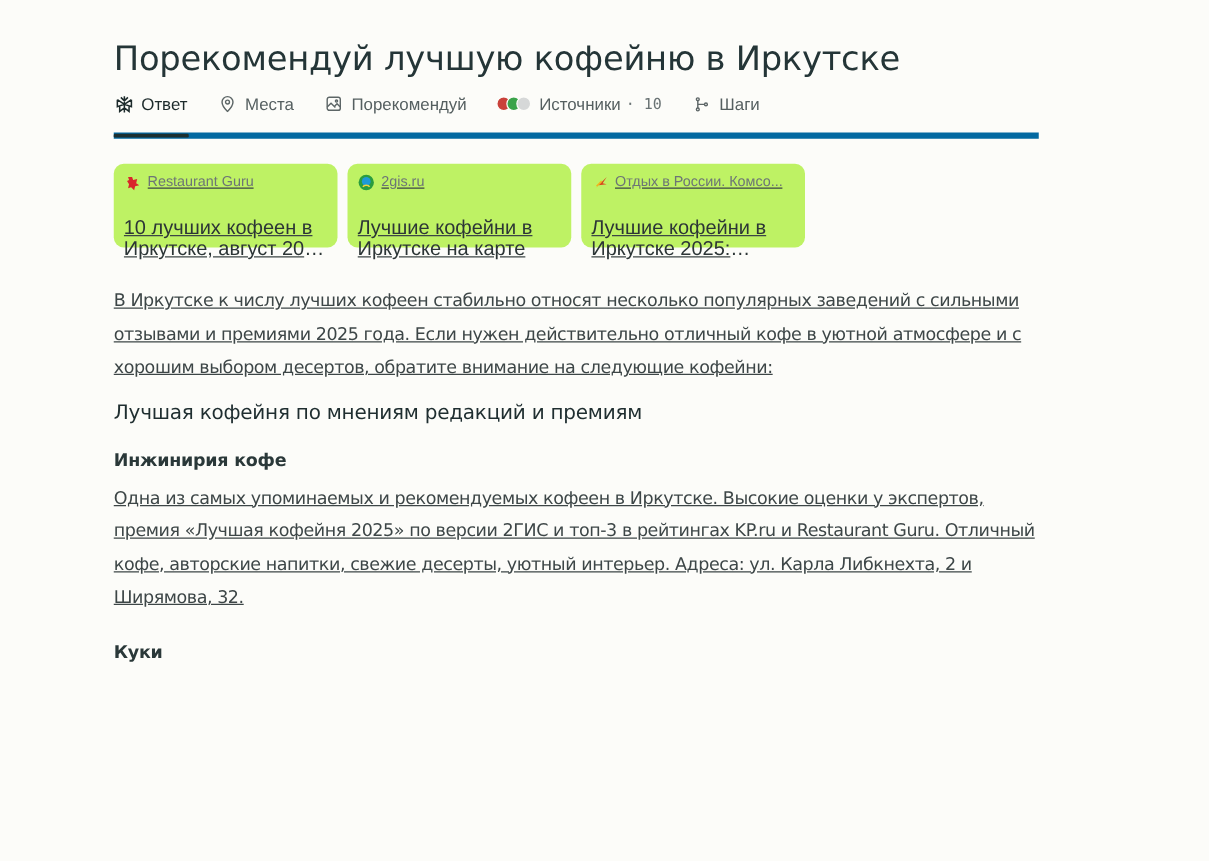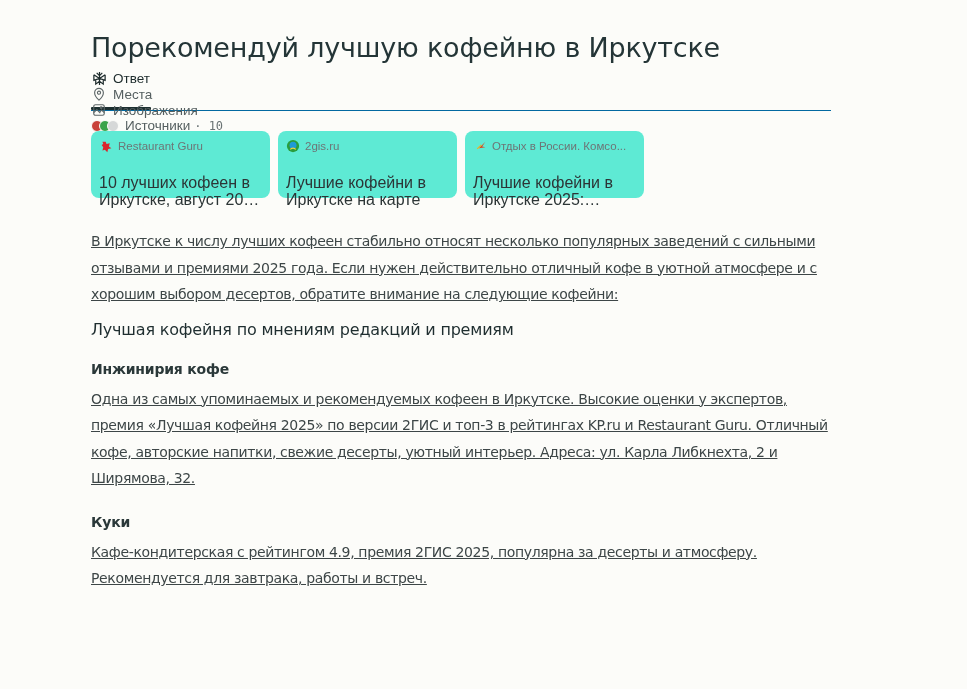--- a/index.html
+++ b/index.html
@@ -13,22 +13,22 @@
       position: absolute; left: 91px; top: 0; width: 740px;
     }
     .title {
       position: absolute; top: 32px; left: 0;
       font-family: "DejaVu Sans", sans-serif;
       font-size: 27px; font-weight: 400; color: #243537;
       letter-spacing: -0.2px; white-space: nowrap;
     }
     .tabs {
       position: absolute; top: 70px; left: 0; width: 740px; height: 41px;
-      border-bottom: 1px solid #0369a1;
-      display: flex; align-items: flex-start; flex-direction: column;
+      border-bottom: 5px solid #0369a1;
+      display: flex; align-items: flex-start;
     }
     .tab {
       display: flex; align-items: center; height: 26px;
       margin-right: 24px; font-size: 13.5px; color: #555f60;
       position: relative; cursor: pointer; white-space: nowrap;
     }
     .tab.active { color: #1d2b2c; }
     .tab.active::after {
       content: ""; position: absolute; left: 0; right: -1px; top: 37px;
       height: 3px; background: #1c2f30; border-radius: 1px;
@@ -37,22 +37,22 @@
     .tab .count { font-family: "DejaVu Sans Mono", monospace; font-size: 12px; color: #6a7374; margin-left: 4px; }
     .src-stack { display: inline-flex; margin-right: 6px; }
     .src-stack span { width: 12px; height: 12px; border-radius: 50%; margin-left: -4px; border: 1px solid #fcfcf9; }
     .src-stack span:first-child { margin-left: 0; }
 
     .cards {
       position: absolute; top: 131px; left: 0; width: 740px;
       display: flex; gap: 8px;
     }
     .card {
-      width: 179px; height: 67px; background: #5eead4; border-radius: 8px;
-      padding: 8px 8px 6px 8px; cursor: pointer;
+      width: 179px; height: 67px; background: #bef264; border-radius: 8px;
+      padding: 8px 8px 6px 8px; cursor: pointer; text-decoration: underline;
     }
     .card-src {
       display: flex; align-items: center; font-size: 11.5px; color: #6d7576;
       white-space: nowrap; overflow: hidden;
     }
     .card-src .fav { width: 14px; height: 14px; margin-right: 5px; flex-shrink: 0; display: inline-flex; align-items: center; justify-content: center; }
     .card-src .src-name { overflow: hidden; text-overflow: ellipsis; }
     .card-title {
       margin-top: 21px; font-size: 16px; line-height: 17px; color: #2c3536;
       display: -webkit-box; -webkit-line-clamp: 2; -webkit-box-orient: vertical; overflow: hidden;
@@ -104,21 +104,21 @@
       <span>Места</span>
     </div>
     <div class="tab">
       <span class="ico">
         <svg width="14" height="14" viewBox="0 0 16 16" fill="none" stroke="#5d6667" stroke-width="1.3">
           <rect x="2" y="2" width="12" height="12" rx="2"></rect>
           <path d="M2 11l3.5-3.5 4 4M9 10l2-2 3 3"></path>
           <circle cx="10.5" cy="5.5" r="1"></circle>
         </svg>
       </span>
-      <span>Изображения</span>
+      <span>Порекомендуй</span>
     </div>
     <div class="tab">
       <span class="src-stack">
         <span style="background:#c9413a;"></span>
         <span style="background:#3aa34a;"></span>
         <span style="background:#d6d8d8;"></span>
       </span>
       <span>Источники</span>
       <span class="count">· 10</span>
     </div>
@@ -175,16 +175,15 @@
   </div>
 
   <div class="body">
     <p class="para">В Иркутске к числу лучших кофеен стабильно относят несколько популярных заведений с сильными отзывами и премиями 2025 года. Если нужен действительно отличный кофе в уютной атмосфере и с хорошим выбором десертов, обратите внимание на следующие кофейни:</p>
 
     <h2 class="sec" style="margin-top:12px;">Лучшая кофейня по мнениям редакций и премиям</h2>
     <h3 class="sub" style="margin-top:22px;">Инжинирия кофе</h3>
     <p class="para" style="margin-top:9px;">Одна из самых упоминаемых и рекомендуемых кофеен в Иркутске. Высокие оценки у экспертов, премия «Лучшая кофейня 2025» по версии 2ГИС и топ-3 в рейтингах KP.ru и Restaurant Guru. Отличный кофе, авторские напитки, свежие десерты, уютный интерьер. Адреса: ул. Карла Либкнехта, 2 и Ширямова, 32.</p>
 
     <h3 class="sub" style="margin-top:22px;">Куки</h3>
-    <p class="para" style="margin-top:9px;">Кафе-кондитерская с рейтингом 4.9, премия 2ГИС 2025, популярна за десерты и атмосферу. Рекомендуется для завтрака, работы и встреч.</p>
   </div>
 
 </div>
 
 </body></html>

